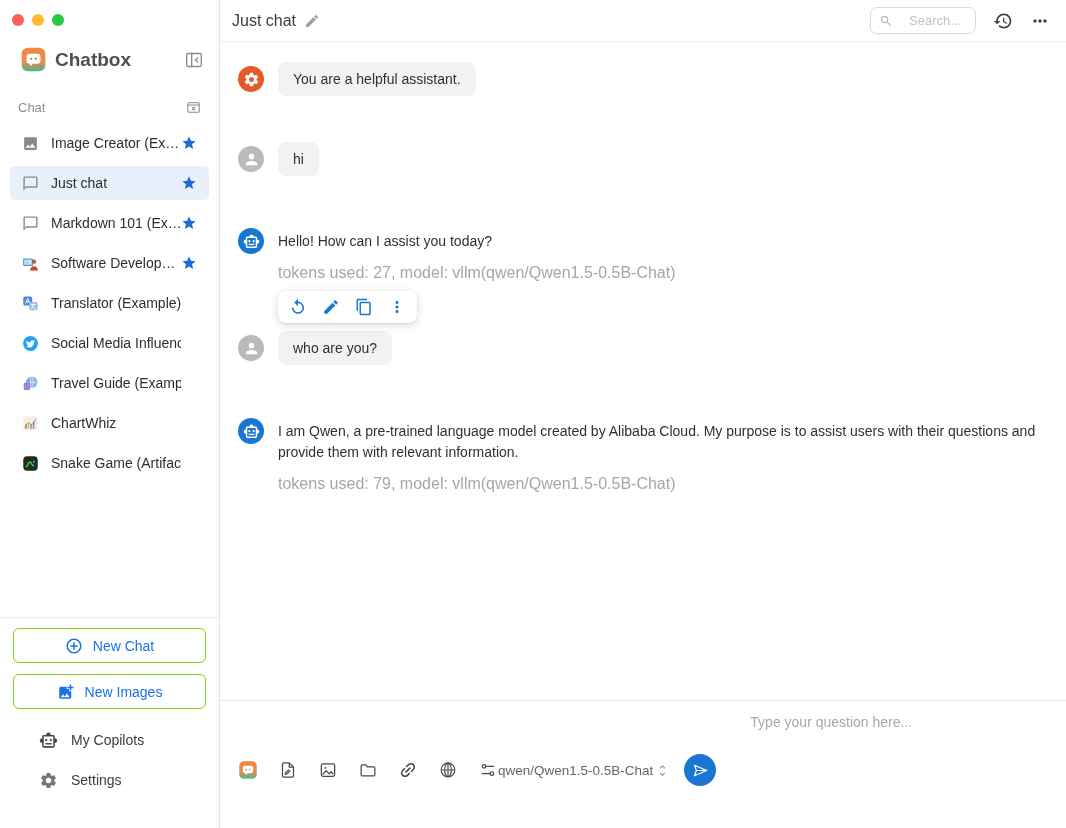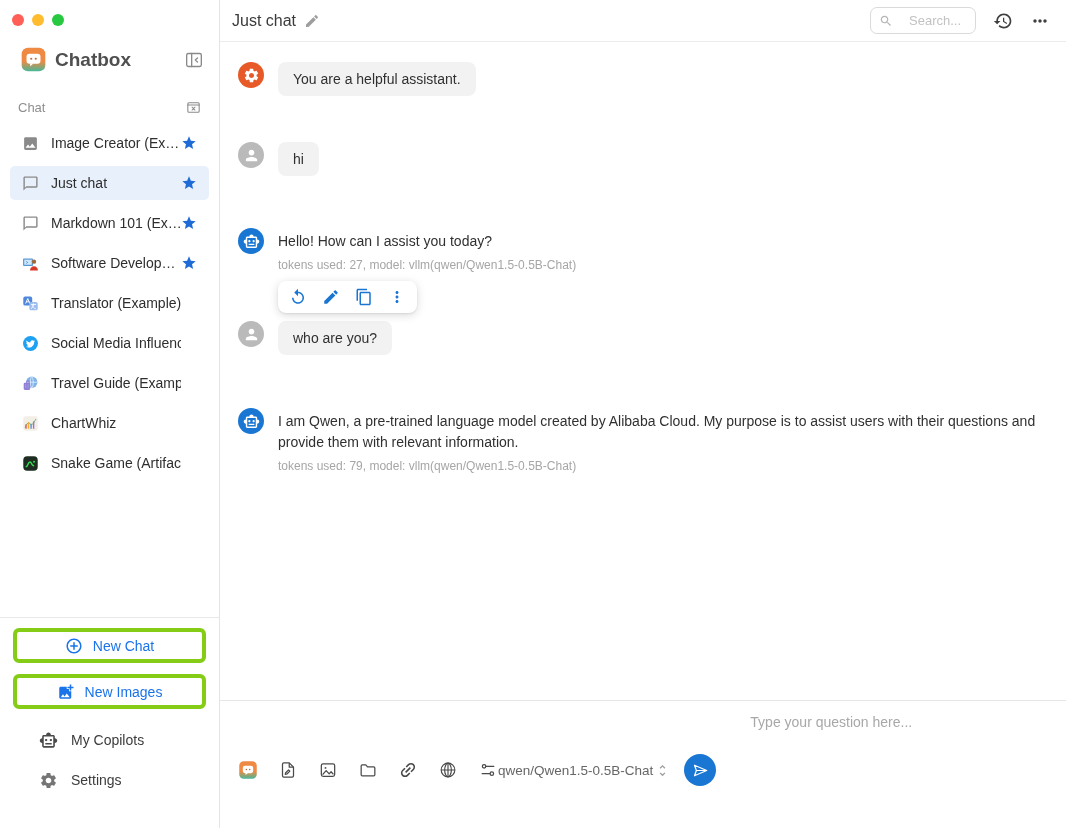--- a/index.html
+++ b/index.html
@@ -24,21 +24,21 @@
   .chat-list { margin-top:10px; padding:0 10px; flex:1; overflow:hidden; }
   .chat-item { display:flex; align-items:center; height:34px; padding:0 12px; border-radius:5px; margin-bottom:6px; cursor:pointer; }
   .chat-item.selected { background:#e8f0fb; }
   .c-icon { width:17px; height:17px; flex-shrink:0; }
   .c-icon svg{width:100%;height:100%;display:block}
   .c-label { flex:1; margin-left:12px; font-size:14px; color:#2e2e2e; white-space:nowrap; overflow:hidden; }
   .c-star { width:16px; height:16px; flex-shrink:0; cursor:pointer; }
   .c-star svg{width:100%;height:100%;display:block}
   .sidebar-bottom { padding-bottom:28px; }
   .divider { border-top:1px solid #e8e8e8; margin-bottom:10px; }
-  .outline-btn { display:flex; align-items:center; justify-content:center; gap:10px; height:35px; width:calc(100% - 26px); margin:0 13px 11px; border:4px solid #84cc16; border-radius:6px; background:#fff; color:#1a73e8; font-size:14px; font-family:inherit; cursor:pointer; }
+  .outline-btn { display:flex; align-items:center; justify-content:center; gap:10px; height:35px; width:calc(100% - 26px); margin:0 13px 11px; border:1px solid #84cc16; border-radius:6px; background:#fff; color:#1a73e8; font-size:14px; font-family:inherit; cursor:pointer; }
   .b-icon { width:18px; height:18px; display:inline-block; }
   .b-icon svg{width:100%;height:100%;display:block}
   .side-row { display:flex; align-items:center; gap:13px; height:40px; padding-left:39px; font-size:14px; color:#3c3c3c; cursor:pointer; }
   .side-row.about { color:#9e9e9e; }
   .s-icon { width:19px; height:19px; display:inline-block; }
   .s-icon svg{width:100%;height:100%;display:block}
 
   
   .main { flex:1; display:flex; flex-direction:column; min-width:0; }
   .main-header { height:42px; min-height:42px; border-bottom:1px solid #ececec; display:flex; align-items:center; justify-content:space-between; padding:0 16px 0 12px; }
@@ -47,32 +47,32 @@
   .icon-sm svg{width:100%;height:100%;display:block}
   .header-right { display:flex; align-items:center; gap:17px; }
   .search-box { display:flex; align-items:center; gap:16px; width:106px; height:27px; border:1px solid #dadada; border-radius:7px; padding:0 8px; }
   .search-box .icon-sm{width:14px;height:14px;flex-shrink:0}
   .search-box input { border:none; outline:none; width:100%; font-size:13px; font-family:inherit; color:#444; background:transparent; }
   .search-box input::placeholder { color:#c2c2c2; }
   .header-right .icon-btn{width:20px;height:20px}
 
   .messages { flex:1; padding:20px 16px 0 18px; overflow:hidden; }
   .msg { display:flex; align-items:flex-start; }
-  .msg.system, .msg.user { align-items:flex-start; }
+  .msg.system, .msg.user { align-items:center; }
   .messages .msg:nth-child(1){margin-bottom:46px}
   .messages .msg:nth-child(2){margin-bottom:52px}
   .messages .msg:nth-child(3){margin-bottom:49px}
   .messages .msg:nth-child(4){margin-bottom:53px}
   .avatar { width:26px; height:26px; border-radius:50%; display:flex; align-items:center; justify-content:center; flex-shrink:0; margin-right:14px; }
   .avatar svg { width:17px; height:17px; display:block; }
   .msg-body { position:relative; min-width:0; }
   .msg-text { font-size:14px; color:#303030; line-height:21px; }
   .msg.assistant .msg-text { padding-top:3px; max-width:758px; }
   .msg-text.bubble { background:#f2f2f3; border-radius:8px; padding:8px 15px; display:inline-block; line-height:18px; }
-  .msg-meta { font-size:12px; color:#a6a6a6; margin-top:6px; }
+  .msg-meta { font-size:16px; color:#a6a6a6; margin-top:12px; }
   .msg-toolbar { position:absolute; top:calc(100% + 9px); left:0; display:flex; gap:15px; background:#fff; border-radius:8px; padding:7px 11px; box-shadow:0 1px 2px rgba(0,0,0,.08), 0 2px 10px rgba(0,0,0,.15); z-index:2; }
   .tb-icon { width:18px; height:18px; cursor:pointer; }
   .tb-icon svg{width:100%;height:100%;display:block}
 
   .composer { height:128px; min-height:128px; border-top:1px solid #e6e6e6; display:flex; flex-direction:row; }
   .composer-top { display:flex; align-items:center; justify-content:space-between; padding:11px 16px 0 18px; }
   .composer-icons { display:flex; align-items:center; gap:20px; }
   .tool-icon { width:20px; height:20px; cursor:pointer; }
   .tool-icon svg{width:100%;height:100%;display:block}
   .composer-right { display:flex; align-items:center; gap:14px; }

